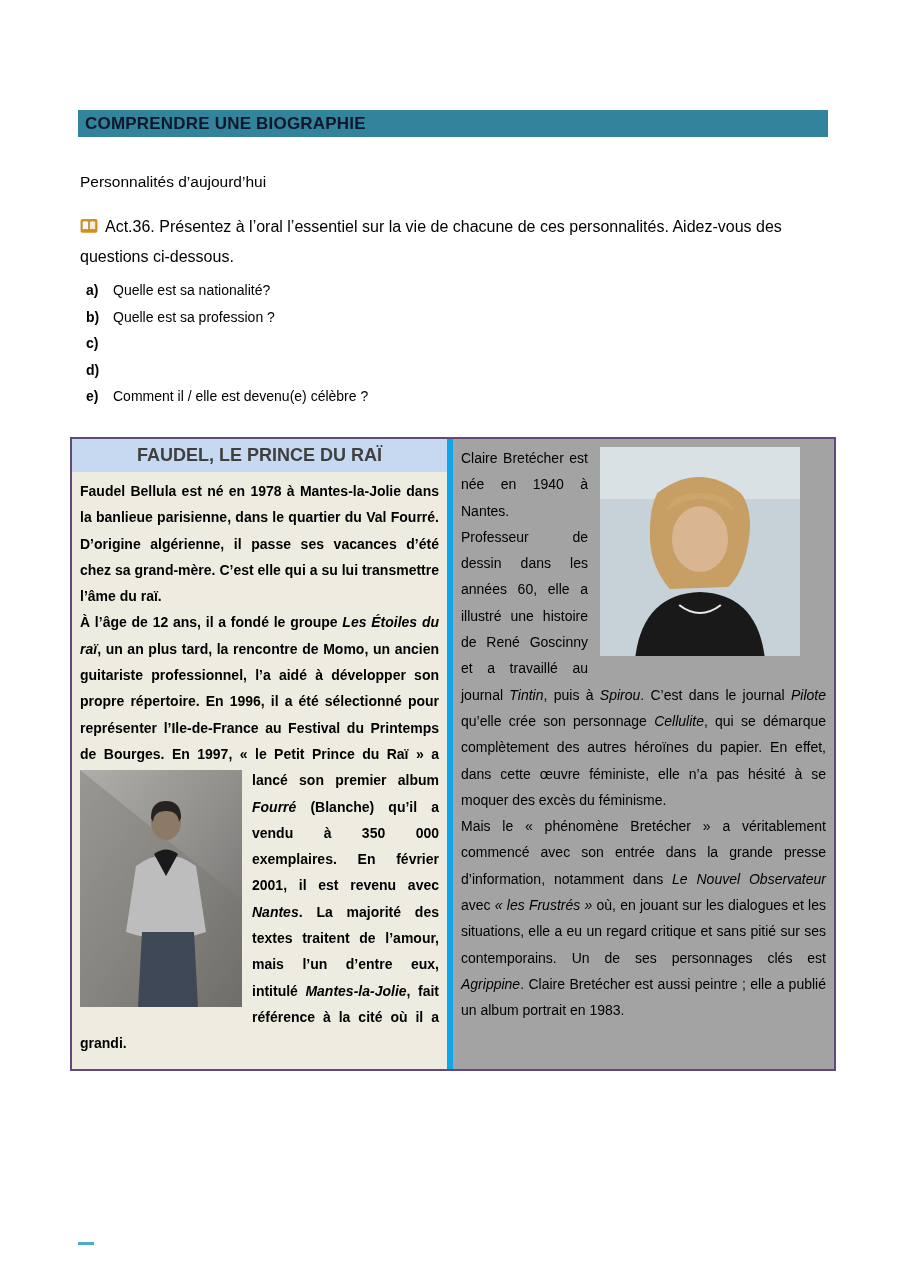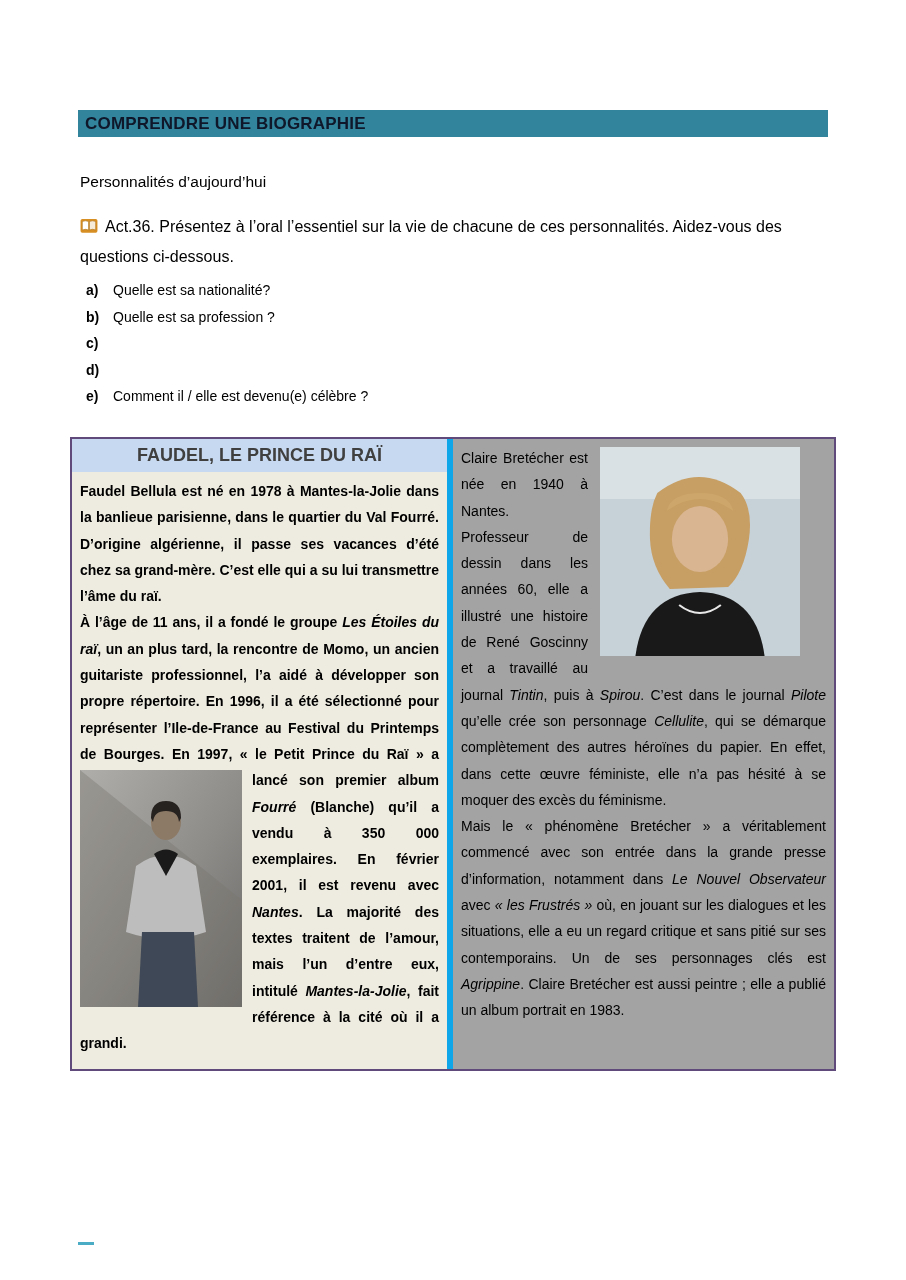--- a/index.html
+++ b/index.html
@@ -89,21 +89,21 @@
       <span>Comment il / elle est devenu(e) célèbre ?</span>
     </li>
   </ol>
 
   <div class="bio-table">
 
     <div class="col col-left">
       <div class="col-header left-header">FAUDEL, LE PRINCE DU RAÏ</div>
       <div class="col-body left-body">
         <p><span>Faudel Bellula est né en 1978 à Mantes-la-Jolie dans la banlieue parisienne, dans le quartier du Val Fourré. D’origine algérienne, il passe ses vacances d’été chez sa grand-mère. C’est elle qui a su lui transmettre l’âme du raï.</span></p>
-        <p class="just-last"><span>À l’âge de 11 ans, il a fondé le groupe </span><em>Les Étoiles du raï</em><span>, un an plus tard, la rencontre de Momo, un ancien guitariste professionnel, l’a aidé à développer son propre répertoire. En 1996, il a été sélectionné pour représenter l’Ile-de-France au Festival du Printemps de Bourges. En 1997, « le Petit Prince du Raï » a</span></p>
+        <p class="just-last"><span>À l’âge de 12 ans, il a fondé le groupe </span><em>Les Étoiles du raï</em><span>, un an plus tard, la rencontre de Momo, un ancien guitariste professionnel, l’a aidé à développer son propre répertoire. En 1996, il a été sélectionné pour représenter l’Ile-de-France au Festival du Printemps de Bourges. En 1997, « le Petit Prince du Raï » a</span></p>
         <span class="photo photo-faudel">
           <svg viewBox="0 0 162 237" width="162" height="237" preserveAspectRatio="none" aria-hidden="true">
             <defs>
               <linearGradient id="gw" x1="0" y1="0" x2="1" y2="1">
                 <stop offset="0" stop-color="#b0aeab"></stop>
                 <stop offset="0.55" stop-color="#8e8c89"></stop>
                 <stop offset="1" stop-color="#6b6967"></stop>
               </linearGradient>
             </defs>
             <rect width="162" height="237" fill="url(#gw)"></rect>

